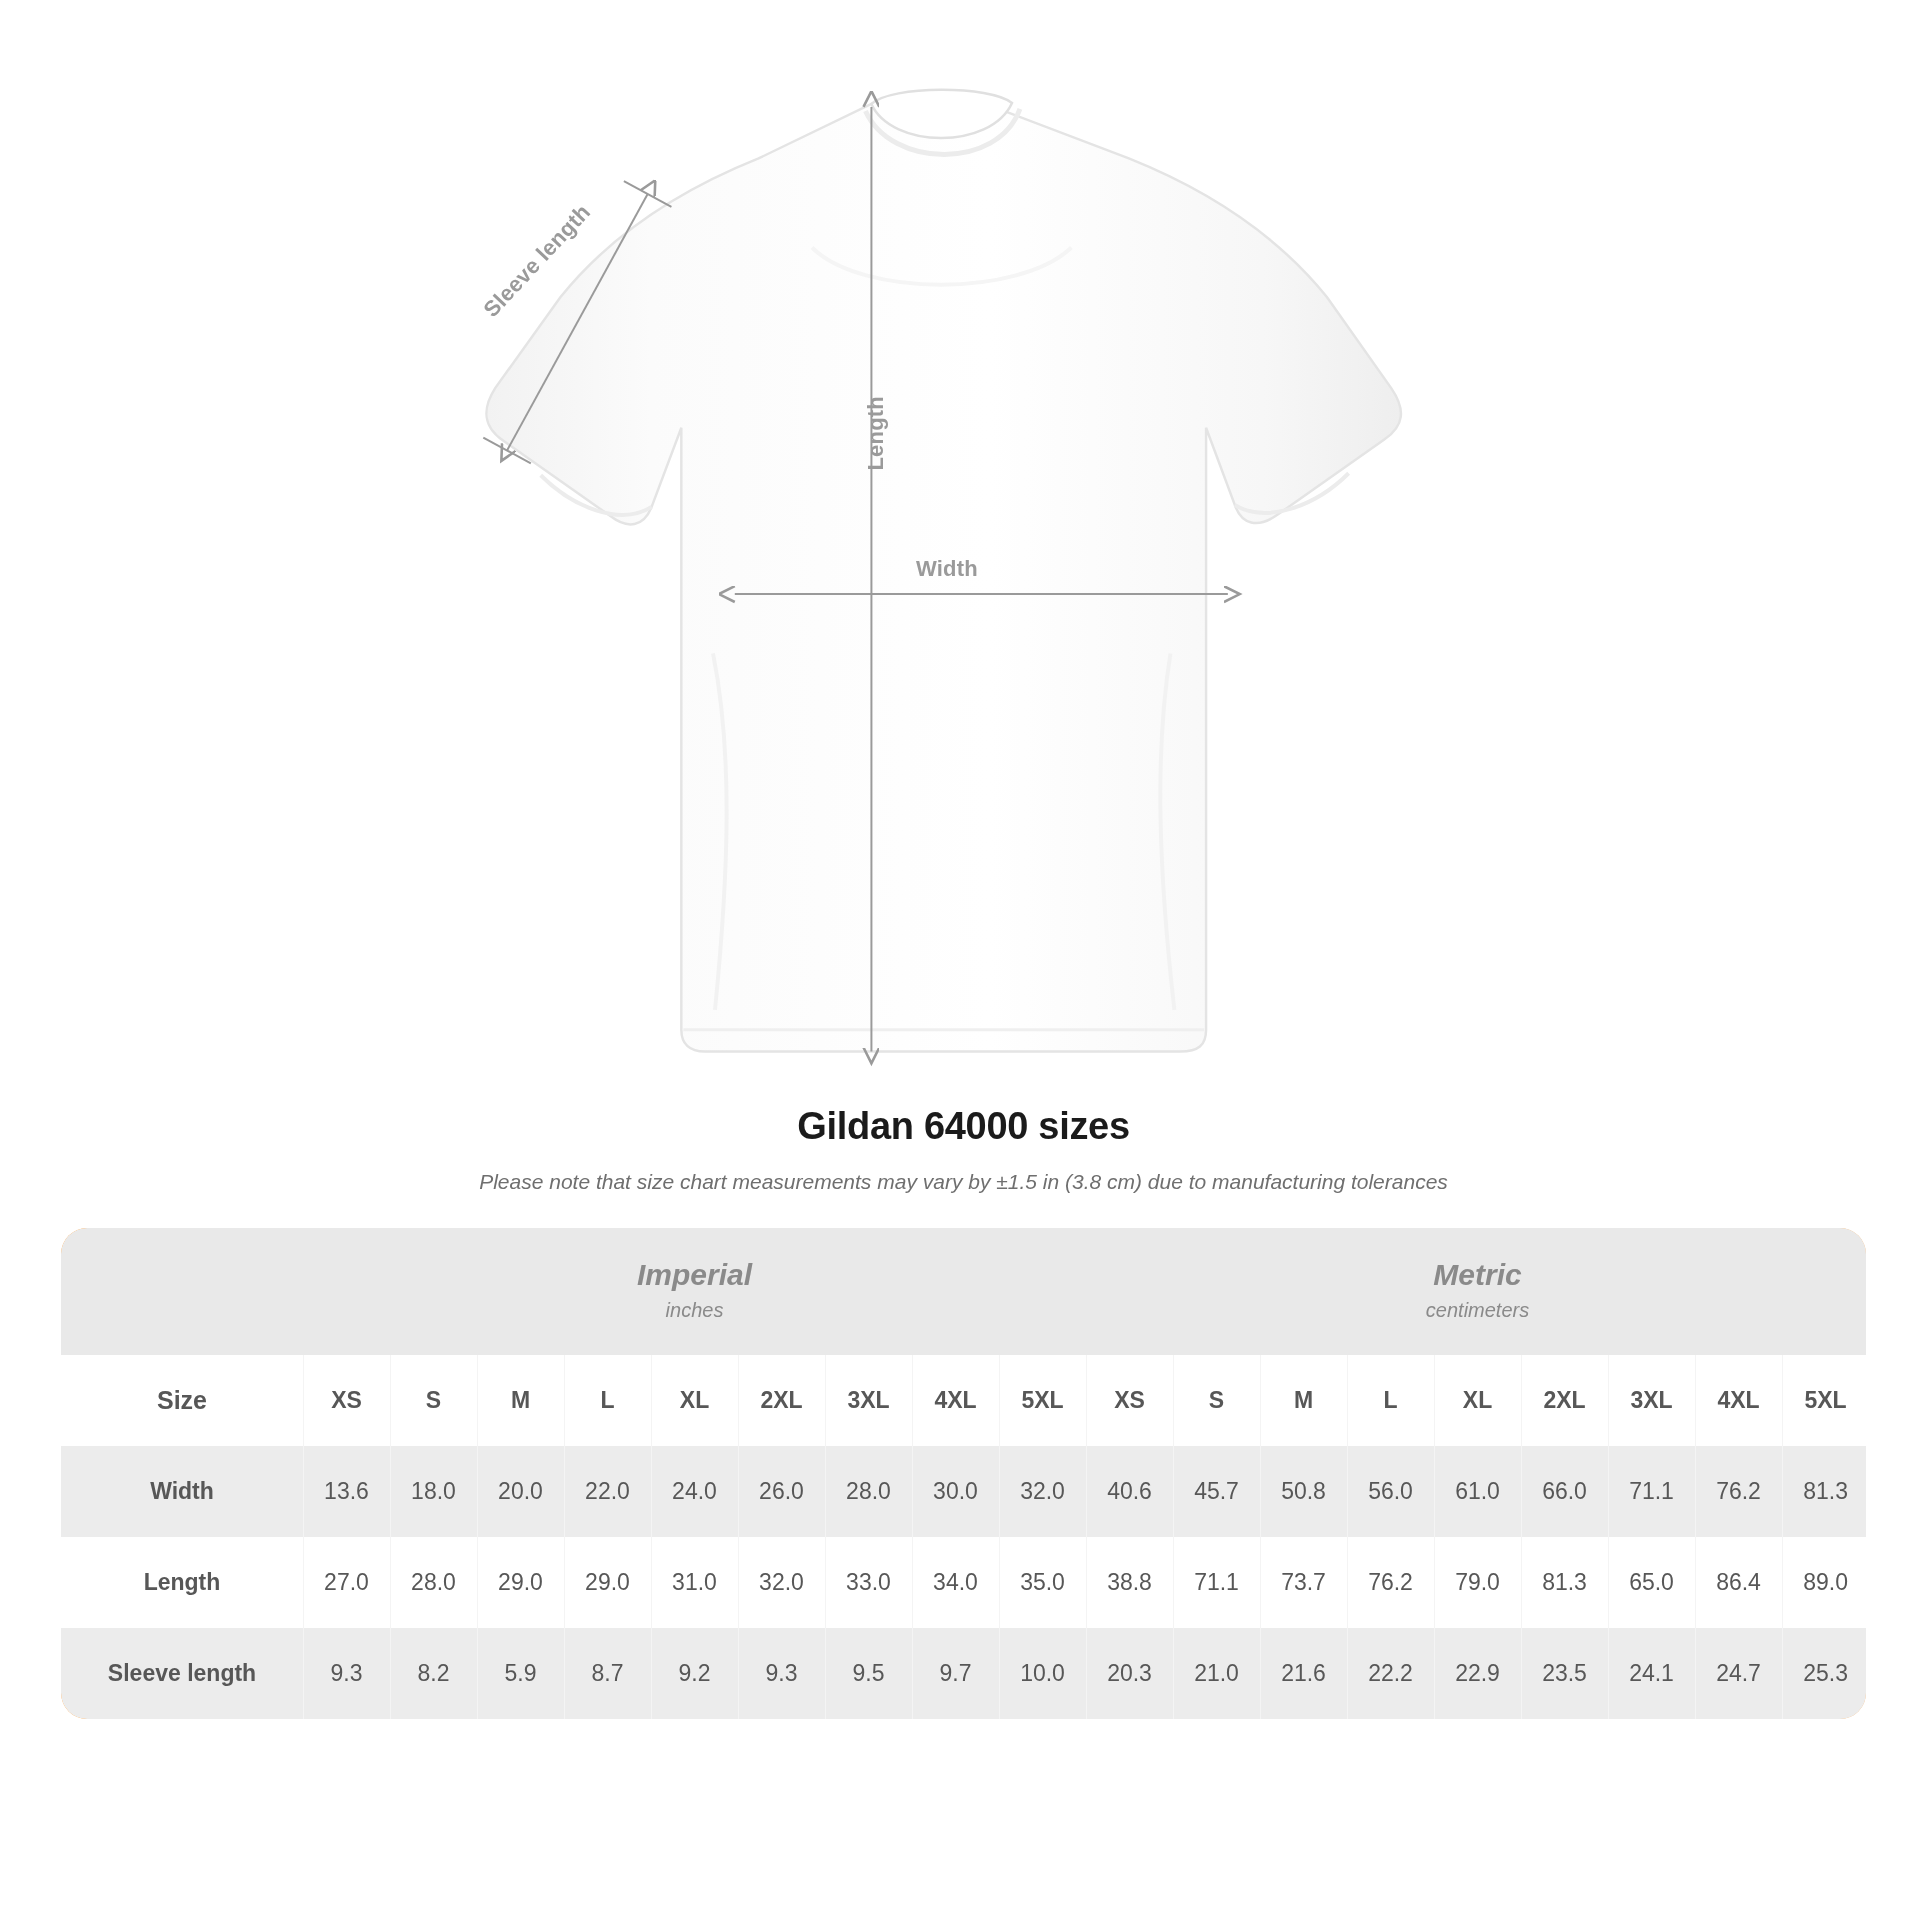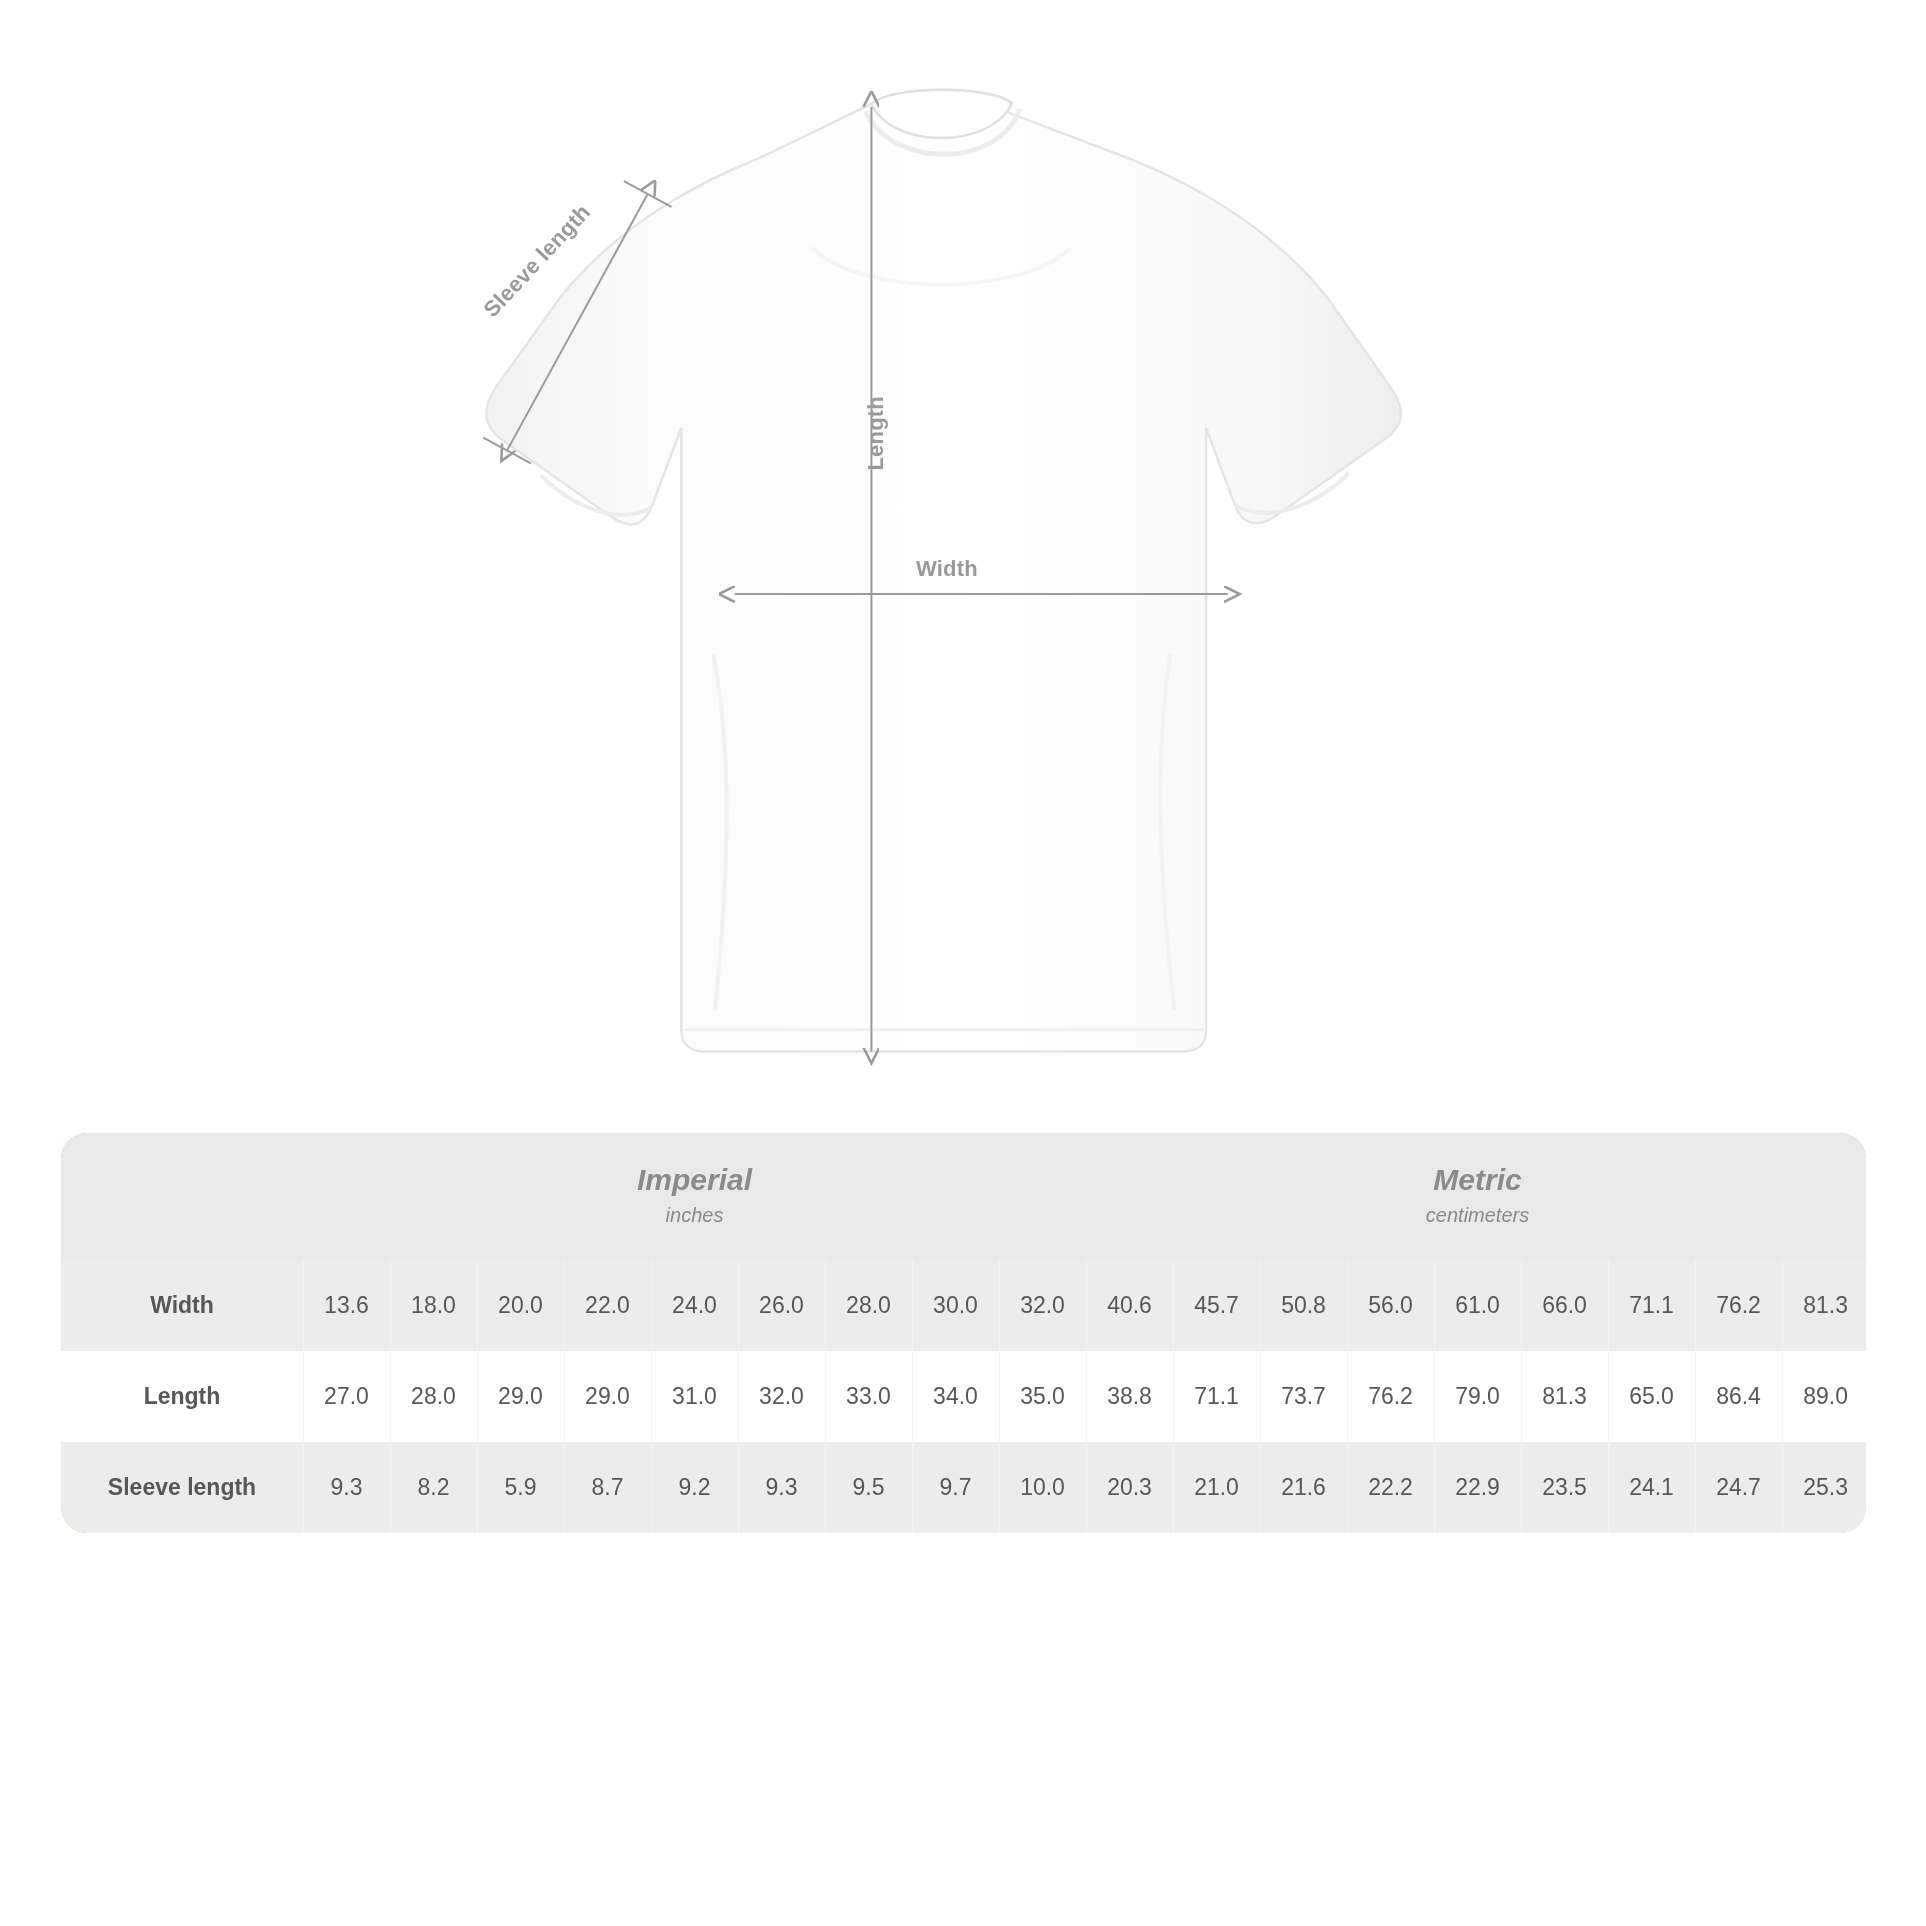--- a/index.html
+++ b/index.html
@@ -218,40 +218,65 @@
 
       <line x1="630" y1="183" x2="678" y2="209" stroke="#9a9a9a" stroke-width="2"></line>
       <line x1="488" y1="442" x2="536" y2="468" stroke="#9a9a9a" stroke-width="2"></line>
     </svg>
 
     <div class="dim-label dim-width">Width</div>
     <div class="dim-label dim-length">Length</div>
     <div class="dim-label dim-sleeve">Sleeve length</div>
   </div>
 
+  <div class="title-block">
+    <div class="chart-title">Gildan 64000 sizes</div>
+    <div class="chart-note">Please note that size chart measurements may vary by ±1.5 in (3.8 cm) due to manufacturing tolerances</div>
+  </div>
 
   <div class="table-wrap">
     <table class="size-table">
       <colgroup>
         <col style="width:242px">
         <col span="18" style="width:87px">
       </colgroup>
       <tbody>
         <tr class="unit-row">
           <th class="unit-corner rounded-top-left"></th>
           <th colspan="9">
             <div class="unit-main">Imperial</div>
             <div class="unit-sub">inches</div>
           </th>
           <th colspan="9" class="rounded-top-right">
             <div class="unit-main">Metric</div>
             <div class="unit-sub">centimeters</div>
           </th>
         </tr>
 
+        <tr class="header-row">
+          <td class="first-col">Size</td>
+          <td class="num">XS</td>
+          <td class="num">S</td>
+          <td class="num">M</td>
+          <td class="num">L</td>
+          <td class="num">XL</td>
+          <td class="num">2XL</td>
+          <td class="num">3XL</td>
+          <td class="num">4XL</td>
+          <td class="num">5XL</td>
+          <td class="num">XS</td>
+          <td class="num">S</td>
+          <td class="num">M</td>
+          <td class="num">L</td>
+          <td class="num">XL</td>
+          <td class="num">2XL</td>
+          <td class="num">3XL</td>
+          <td class="num">4XL</td>
+          <td class="num">5XL</td>
+        </tr>
 
         <tr class="data-row row-shade">
           <td class="first-col">Width</td>
           <td class="num">13.6</td>
           <td class="num">18.0</td>
           <td class="num">20.0</td>
           <td class="num">22.0</td>
           <td class="num">24.0</td>
           <td class="num">26.0</td>
           <td class="num">28.0</td>

